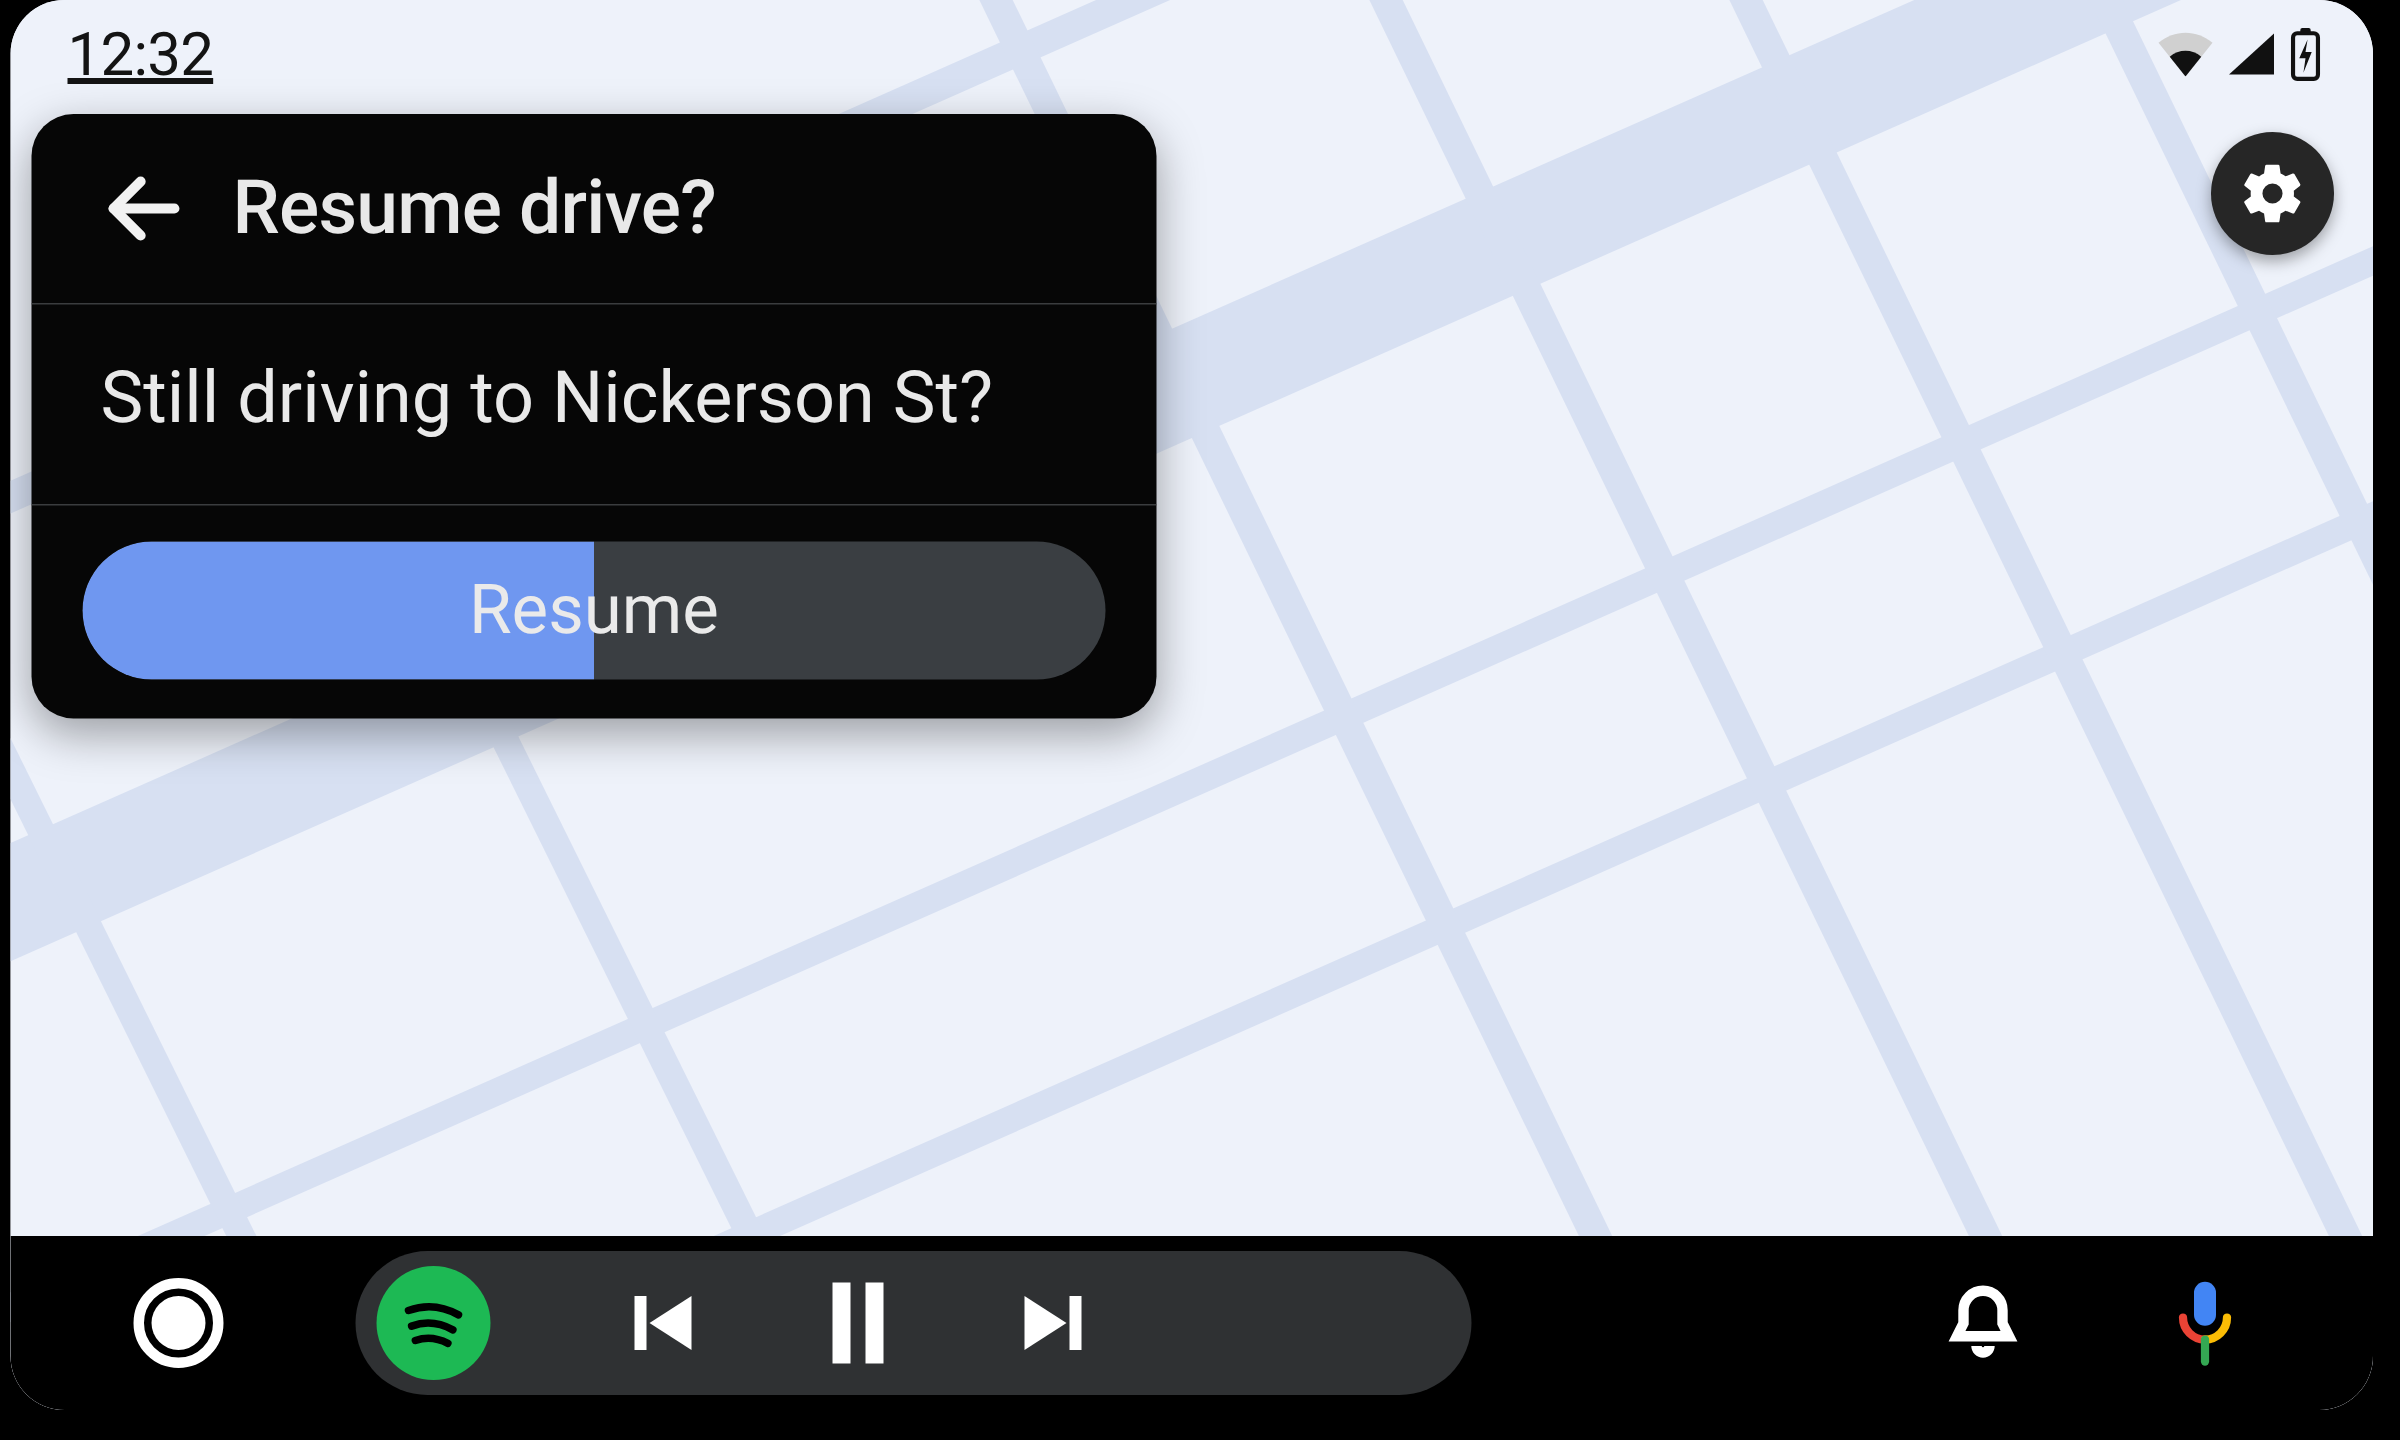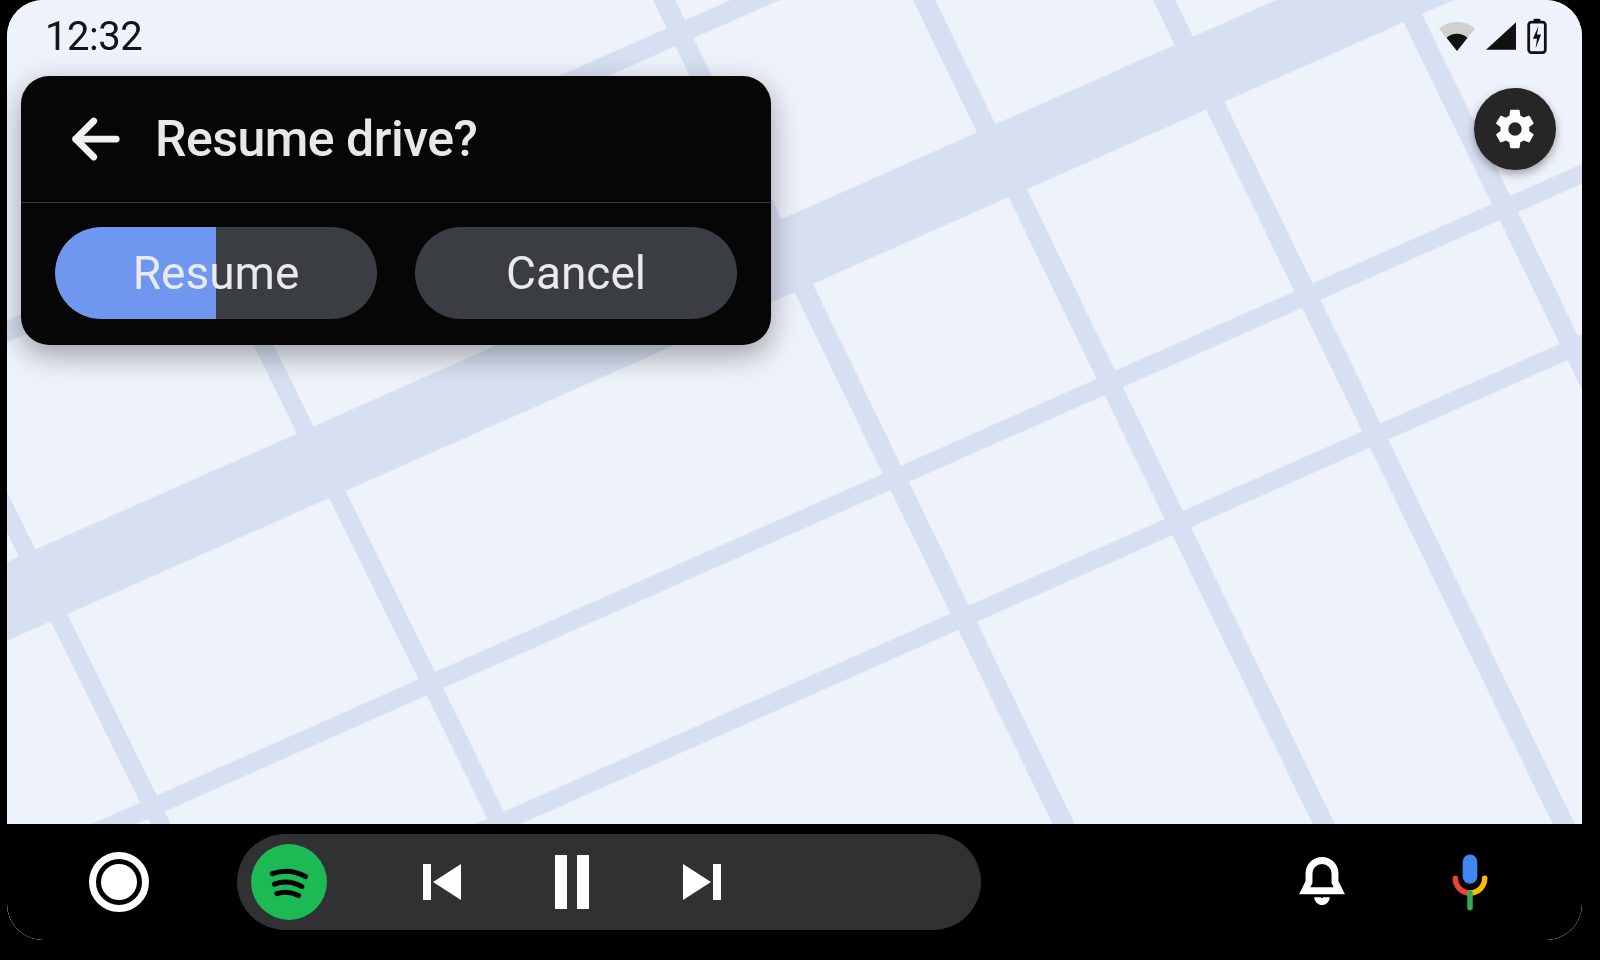--- a/index.html
+++ b/index.html
@@ -21,20 +21,21 @@
     background: #eef2fa;
   }
 
   
   .status-bar {
     position: absolute;
     top: 10px; left: 38px; right: 34px;
     height: 52px;
     display: flex; align-items: center; justify-content: space-between;
     color: #141414;
+    text-decoration: underline;
   }
   .status-time { font-size: 40px; font-weight: 400; letter-spacing: -0.5px; }
   .status-icons { display: flex; align-items: center; gap: 8px; }
   .status-icons svg { display: block; }
 
   
   .gear-btn {
     position: absolute;
     top: 88px; right: 26px;
     width: 82px; height: 82px;
@@ -212,27 +213,25 @@
   <div class="dialog">
     <div class="dialog-header">
       <span class="back">
         <svg viewBox="0 0 24 24" fill="none" stroke-width="3" stroke-linecap="round" stroke-linejoin="round">
           <line x1="21" y1="12" x2="3" y2="12"></line>
           <polyline points="11 4 3 12 11 20"></polyline>
         </svg>
       </span>
       <span class="dialog-title">Resume drive?</span>
     </div>
+    <div class="dialog-body">Still driving to Nickerson St?</div>
     <div class="dialog-actions">
       <div class="pill">
         <div class="progress" style="width:50%"></div>
         <span class="label">Resume</span>
-      </div>
-      <div class="pill">
-        <span class="label">Cancel</span>
       </div>
     </div>
   </div>
 
   <div class="bottombar">
     <div class="bb-left">
       <div class="record-btn">
         <div class="dot"></div>
       </div>
     </div>

